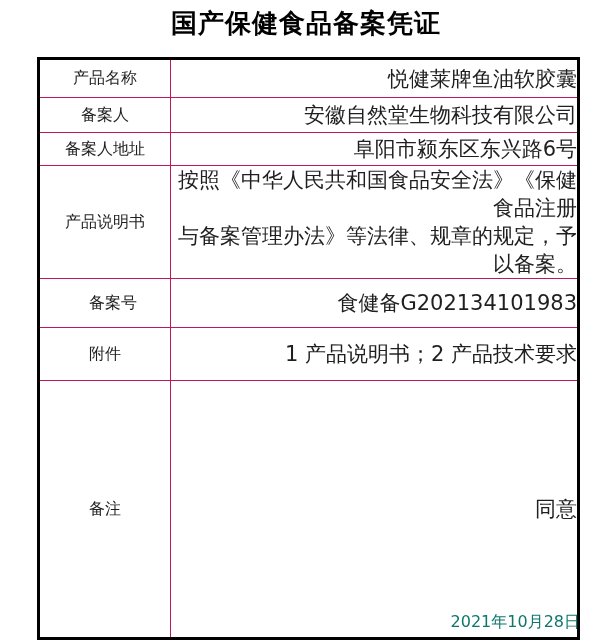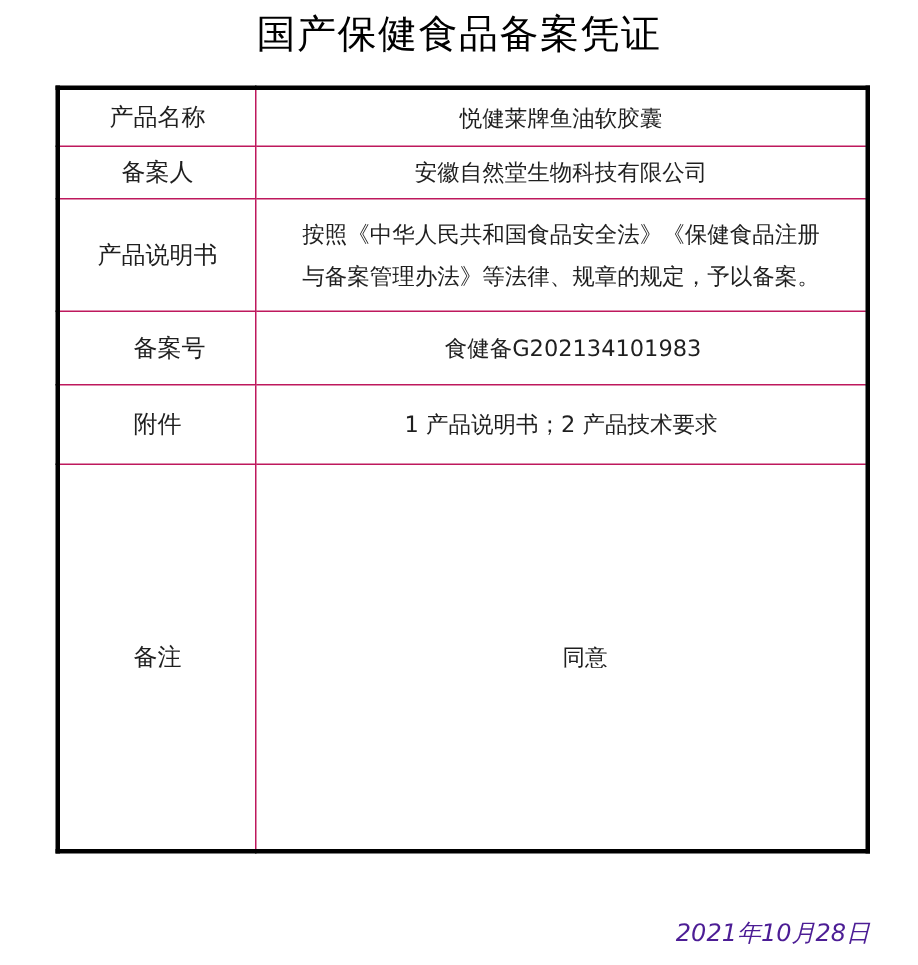--- a/index.html
+++ b/index.html
@@ -15,21 +15,21 @@
     color: #1f1f1f;
     position: relative;
   }
   .doc-title {
     margin: 7px 0 0 0;
     padding: 0;
     text-align: center;
     font-family: "DejaVu Serif", "Liberation Serif", serif;
     font-size: 26px;
     line-height: 32px;
-    font-weight: 400;
+    font-weight: 700;
     letter-spacing: 1px;
     color: #000000;
   }
   table.cert-table {
     position: absolute;
     left: 37px;
     top: 57px;
     width: 543px;
     border-collapse: collapse;
     table-layout: fixed;
@@ -40,63 +40,66 @@
     padding: 0;
   }
   td.label-cell {
     width: 130px;
     text-align: center;
     vertical-align: middle;
     font-size: 16px;
     color: #1f1f1f;
   }
   td.value-cell {
-    text-align: center;
+    text-align: right;
     vertical-align: middle;
     padding: 2px 8px 2px 12px;
-    font-size: 15px;
+    font-size: 21px;
     line-height: 28px;
     white-space: pre-line;
     color: #1f1f1f;
   }
   tr.row-product-name td      { height: 37px; }
   tr.row-registrant td        { height: 34px; }
   tr.row-registrant-address td{ height: 32px; }
   tr.row-conclusion td        { height: 74px; }
   tr.row-number td            { height: 48px; padding-left: 16px; }
   tr.row-attachments td       { height: 52px; }
   tr.row-remarks td           { height: 256px; }
   tr.row-remarks td.value-cell { padding-left: 32px; }
   .doc-date {
     position: absolute;
     left: 0;
     top: 612px;
     width: 580px;
     text-align: right;
     font-size: 16px;
-    color: #4c1d95;
-    font-style: italic;
+    color: #0f766e;
   }
 </style>
 </head>
 <body>
 
 <div>
 
   <h1 class="doc-title">国产保健食品备案凭证</h1>
 
   <table class="cert-table">
     <tbody>
       <tr class="row-product-name">
         <td class="label-cell">产品名称</td>
         <td class="value-cell">悦健莱牌鱼油软胶囊</td>
       </tr>
       <tr class="row-registrant">
         <td class="label-cell">备案人</td>
         <td class="value-cell">安徽自然堂生物科技有限公司</td>
+      </tr>
+      <tr class="row-registrant-address">
+        <td class="label-cell">备案人地址</td>
+        <td class="value-cell">阜阳市颍东区东兴路6号</td>
       </tr>
       <tr class="row-conclusion">
         <td class="label-cell">产品说明书</td>
         <td class="value-cell">按照《中华人民共和国食品安全法》《保健食品注册
 与备案管理办法》等法律、规章的规定，予以备案。</td>
       </tr>
       <tr class="row-number">
         <td class="label-cell">备案号</td>
         <td class="value-cell">食健备G202134101983</td>
       </tr>

